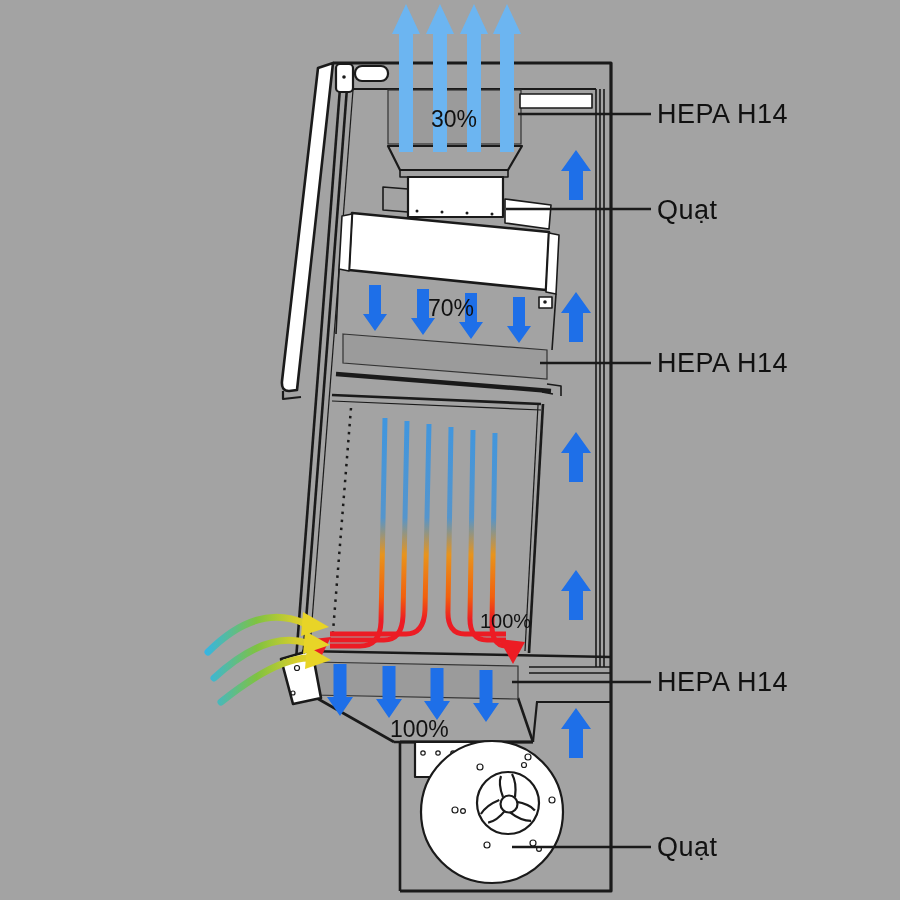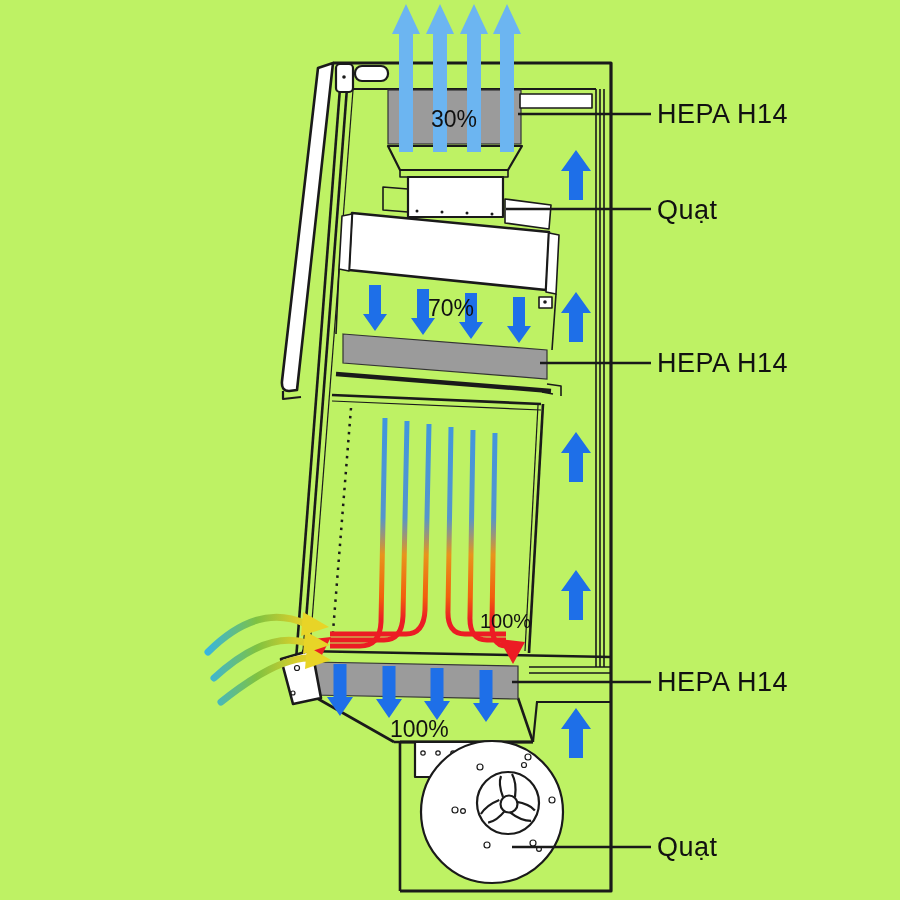--- a/index.html
+++ b/index.html
@@ -1,16 +1,16 @@
 <!DOCTYPE html>
 <html><head>
 <meta charset="utf-8">
 <style>
   html,body{margin:0;padding:0;background:#ffffff;}
-  #stage{position:relative;width:900px;height:900px;background:#bef264;overflow:hidden;
+  #stage{position:relative;width:900px;height:900px;background:#a3a3a3;overflow:hidden;
          font-family:"Liberation Sans", sans-serif;}
   svg{display:block}
   .ln{stroke:#1a1a1a;fill:none;stroke-linecap:butt;stroke-linejoin:round;}
   .w1{stroke-width:1.2}.w15{stroke-width:1.6}.w2{stroke-width:2.2}.w25{stroke-width:2.6}
   .w3{stroke-width:3.2}.w4{stroke-width:4.5}
   .whitefill{fill:#ffffff;}
   .callout{font-family:"Liberation Sans",sans-serif;font-size:27px;fill:#111;letter-spacing:.5px;}
   .pct{font-family:"Liberation Sans",sans-serif;fill:#111;font-weight:500;}
 </style>
 </head>

